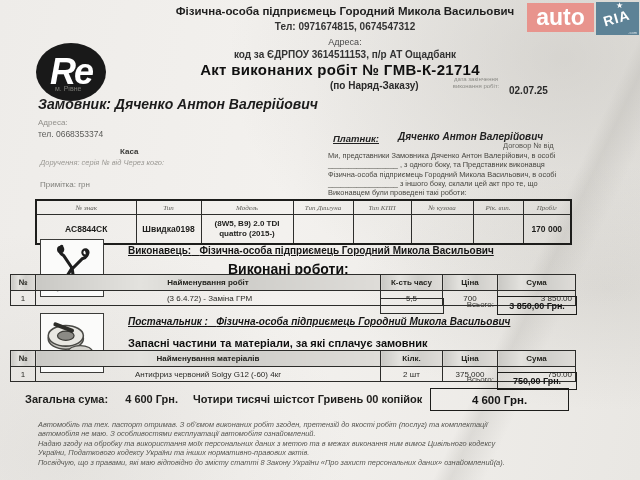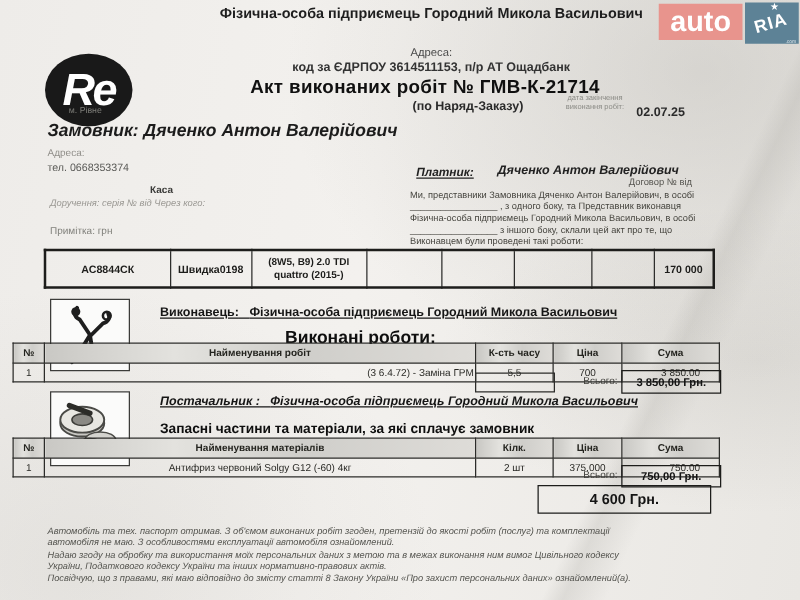--- a/index.html
+++ b/index.html
@@ -64,22 +64,22 @@
   .materials-title{left:128px;top:337px;font-size:11px;font-weight:bold;color:#0f0f0f;}
   
   .grid-table{border-collapse:collapse;table-layout:fixed;border:1.5px solid #20201e;}
   .grid-table td{border:1px solid #2c2c2a;overflow:hidden;}
   .g-th{height:13px;font-size:8px;font-weight:bold;text-align:center;color:#24241f;
     background:linear-gradient(90deg,#c9c8c4 0%,#e3e2de 30%,#cfceca 60%,#dedcd8 100%);}
   .g-td{height:12px;font-size:8px;color:#2a2a26;}
   .wk-table{left:10px;top:274px;}
   .mt-table{left:10px;top:350px;}
   .cell-c{text-align:center;}
-  .cell-l{text-align:right;padding-left:4px;margin-top:45px;}
-  .cell-r{text-align:right;padding-right:15px;}
+  .cell-l{text-align:center;padding-left:4px;margin-top:45px;}
+  .cell-r{text-align:right;padding-right:3px;}
   .tot-emptybox{left:380px;top:298px;width:62px;height:14px;border:1px solid #2c2c2a;}
   .tot-label-w{left:440px;top:300px;width:54px;text-align:right;font-size:8px;color:#3c3c38;}
   .tot-box-w{left:497px;top:296px;width:78px;height:17px;border:1.5px solid #1d1d1b;
     display:flex;align-items:center;justify-content:center;font-size:9px;font-weight:bold;color:#141414;}
   .tot-label-m{left:440px;top:375px;width:54px;text-align:right;font-size:8px;color:#3c3c38;}
   .tot-box-m{left:497px;top:372px;width:78px;height:16px;border:1.5px solid #1d1d1b;
     display:flex;align-items:center;justify-content:center;font-size:9px;font-weight:bold;color:#141414;}
   
   .summary-line{left:25px;top:393px;font-size:11px;font-weight:bold;color:#1d1d1b;}
   .summary-line .sp1{margin-right:14px;}
@@ -100,20 +100,21 @@
   <div class="abs auto-box">
     <span>auto</span>
   </div>
   <div class="abs ria-box">
     <span class="ria-star">★</span>
     <span class="ria-text">RIA</span>
     <span class="ria-com">.com</span>
   </div>
 
   <div class="abs hdr-company">Фізична-особа підприємець Городний Микола Васильович</div>
+  <div class="abs hdr-phone">Тел: 0971674815, 0674547312</div>
   <div class="abs hdr-address">Адреса:</div>
   <div class="abs hdr-bank">код за ЄДРПОУ 3614511153, п/р  АТ Ощадбанк</div>
   <div class="abs hdr-title">Акт виконаних робіт №  ГМВ-К-21714</div>
 
   <div class="abs city">м. Рівне</div>
   <div class="abs order-ref">(по Наряд-Заказу)</div>
   <div class="abs end-date-label">дата закінчення виконання робіт:</div>
   <div class="abs end-date">02.07.25</div>
 
   <div class="abs customer-line">
@@ -144,20 +145,30 @@
         <col style="width:100px">
         <col style="width:65px">
         <col style="width:92px">
         <col style="width:60px">
         <col style="width:58px">
         <col style="width:62px">
         <col style="width:50px">
         <col style="width:48px">
       </colgroup>
     <tbody>
+        <tr>
+      <td class="veh-th">№ знак</td>
+      <td class="veh-th">Тип</td>
+      <td class="veh-th">Модель</td>
+      <td class="veh-th">Тип Двигуна</td>
+      <td class="veh-th">Тип КПП</td>
+      <td class="veh-th">№ кузова</td>
+      <td class="veh-th">Рік. вип.</td>
+      <td class="veh-th">Пробіг</td>
+    </tr>
     <tr>
       <td class="veh-td">АС8844СК</td>
       <td class="veh-td">Швидка0198</td>
       <td class="veh-td" style="font-size:8px;">(8W5, B9) 2.0 TDI quattro (2015-)</td>
       <td class="veh-td"></td>
       <td class="veh-td"></td>
       <td class="veh-td"></td>
       <td class="veh-td"></td>
       <td class="veh-td">170 000</td>
     </tr>
@@ -250,20 +261,25 @@
       <td class="g-td cell-c">Антифриз червоний Solgy G12 (-60) 4кг</td>
       <td class="g-td cell-c">2 шт</td>
       <td class="g-td cell-c">375,000</td>
       <td class="g-td cell-r">750.00</td>
     </tr>
   </tbody>
     </table>
   <div class="abs tot-label-m">Всього:</div>
   <div class="abs tot-box-m">750,00 Грн.</div>
 
+  <div class="abs summary-line">
+    <span class="sp1">Загальна сума:</span>
+    <span class="sp2">4 600 Грн.</span>
+    <span>Чотири тисячі шістсот Гривень 00 копійок</span>
+  </div>
   <div class="abs summary-box">4 600 Грн.</div>
 
   <div class="abs legal">
     <div>Автомобіль та тех. паспорт отримав. З об'ємом виконаних робіт згоден, претензій до якості робіт (послуг) та комплектації</div>
     <div>автомобіля не маю. З особливостями експлуатації автомобіля ознайомлений.</div>
     <div>Надаю згоду на обробку та використання моїх персональних даних з метою та в межах виконання ним вимог Цивільного кодексу</div>
     <div>України, Податкового кодексу України та інших нормативно-правових актів.</div>
     <div>Посвідчую, що з правами, які маю відповідно до змісту статті 8 Закону України «Про захист персональних даних» ознайомлений(а).</div>
   </div>
 

